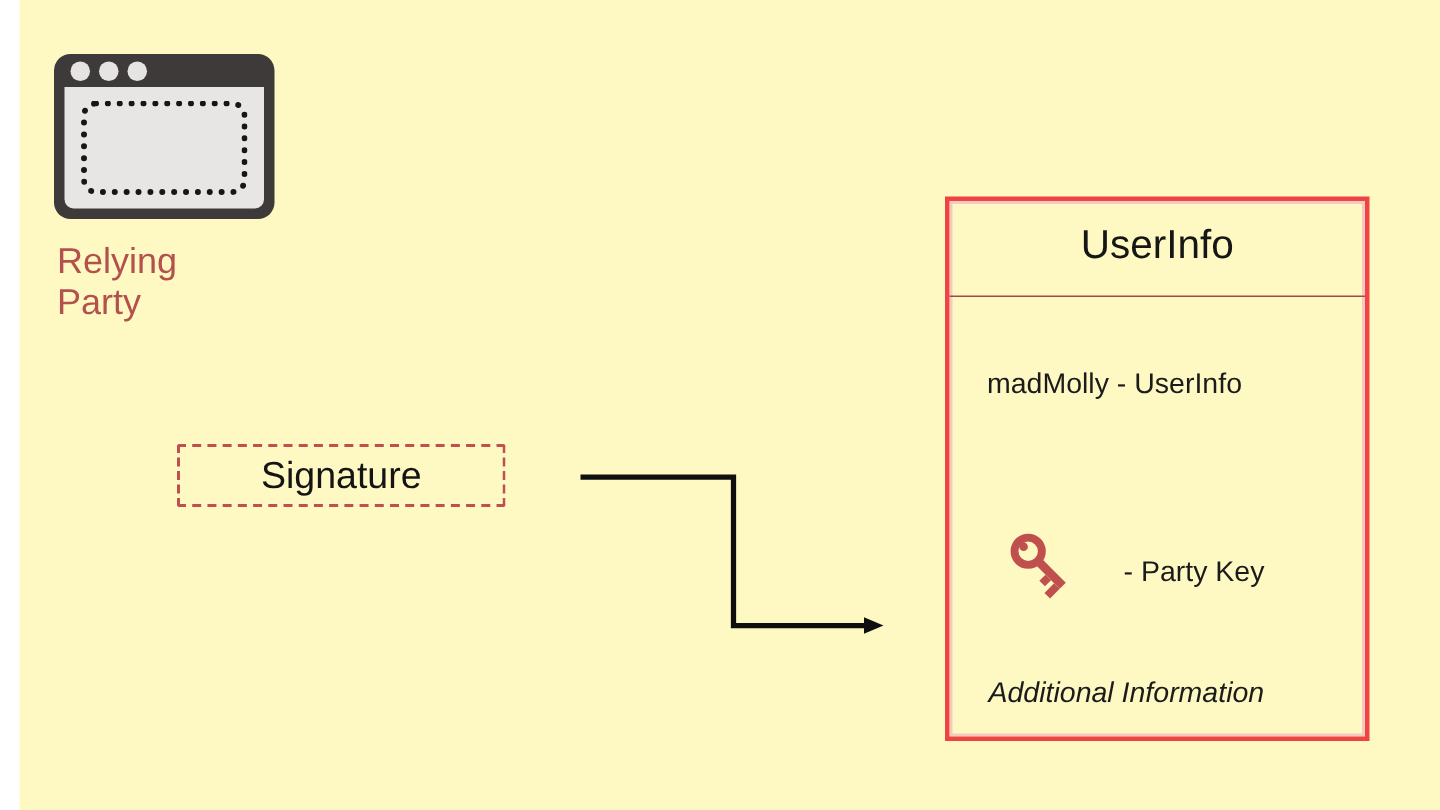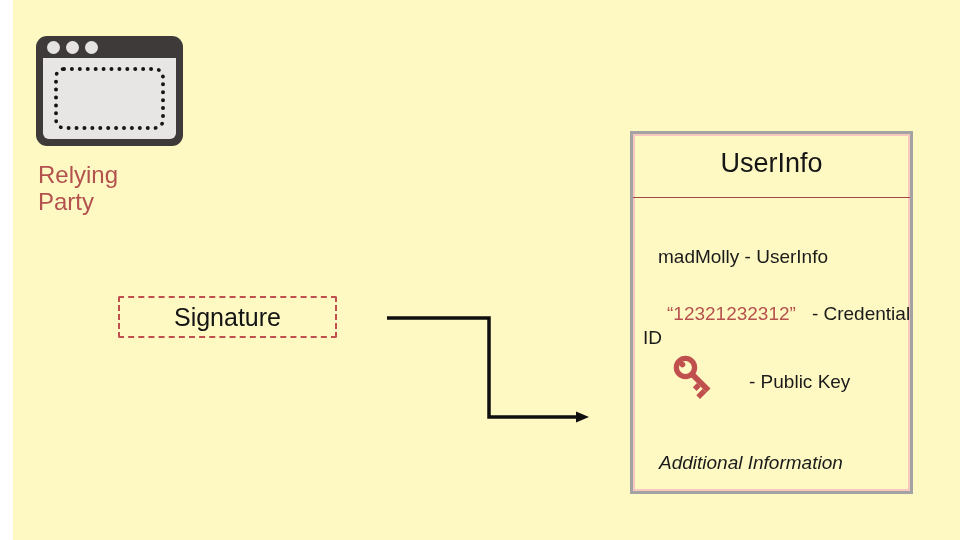--- a/index.html
+++ b/index.html
@@ -80,21 +80,21 @@
     left: 370px; top: 308px;
     width: 215px; height: 120px;
   }
 
   
   .userinfo-panel {
     position: absolute;
     left: 617px; top: 131px;
     width: 283px; height: 363px;
     box-sizing: border-box;
-    border: 3px solid #a3a3a3;
+    border: 3px solid #ef4444;
     box-shadow: inset 0 0 0 2px rgba(244, 192, 192, 0.85);
     color: #1b1b1b;
   }
   .userinfo-title {
     position: absolute;
     left: 0; right: 0; top: 14px;
     text-align: center;
     font-size: 27px;
     color: #161616;
   }
@@ -143,33 +143,29 @@
     <polyline points="4,10 106,10 106,109 194,109" fill="none" stroke="#0f0f0f" stroke-width="3.5"></polyline>
     <polygon points="193,103.5 206,109 193,114.5" fill="#0f0f0f"></polygon>
   </svg>
 
   <div class="userinfo-panel">
     <div class="userinfo-title">UserInfo</div>
     <div class="title-divider"></div>
 
     <div class="panel-row row-username">madMolly - UserInfo</div>
 
-    <div class="panel-row row-credential">
-      <span class="credential-value">“12321232312”</span><span class="credential-label-1">- Credential</span>
-      <div>ID</div>
-    </div>
 
     <svg class="key-icon-svg" viewBox="0 0 48 50">
       <g transform="rotate(45 13 13)" fill="none" stroke="#c0504d">
         <circle cx="13" cy="13" r="9.5" stroke-width="5.5"></circle>
         <circle cx="8.5" cy="13" r="3" fill="#c0504d" stroke="none"></circle>
         <rect x="21" y="10" width="26" height="6" fill="#c0504d" stroke="none"></rect>
         <rect x="33" y="16" width="5.5" height="6" fill="#c0504d" stroke="none"></rect>
         <rect x="41.5" y="16" width="5.5" height="9.5" fill="#c0504d" stroke="none"></rect>
       </g>
     </svg>
 
-    <div class="panel-row row-pubkey">- Public Key</div>
+    <div class="panel-row row-pubkey">- Party Key</div>
 
     <div class="panel-row row-additional">Additional Information</div>
   </div>
 
 </div>
 
 </body></html>

